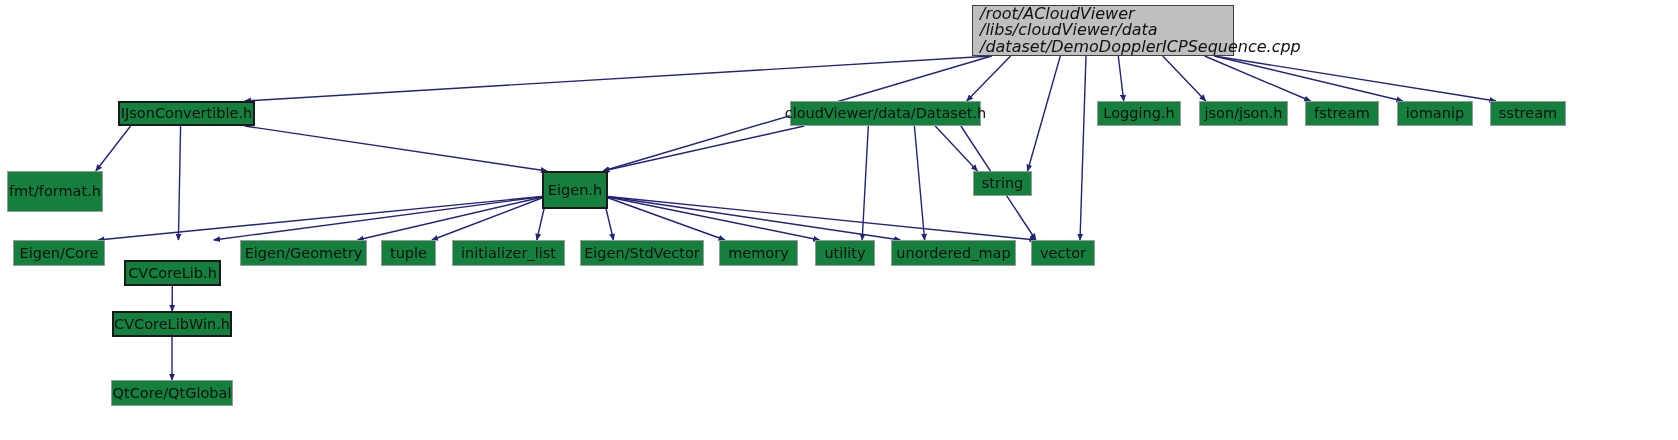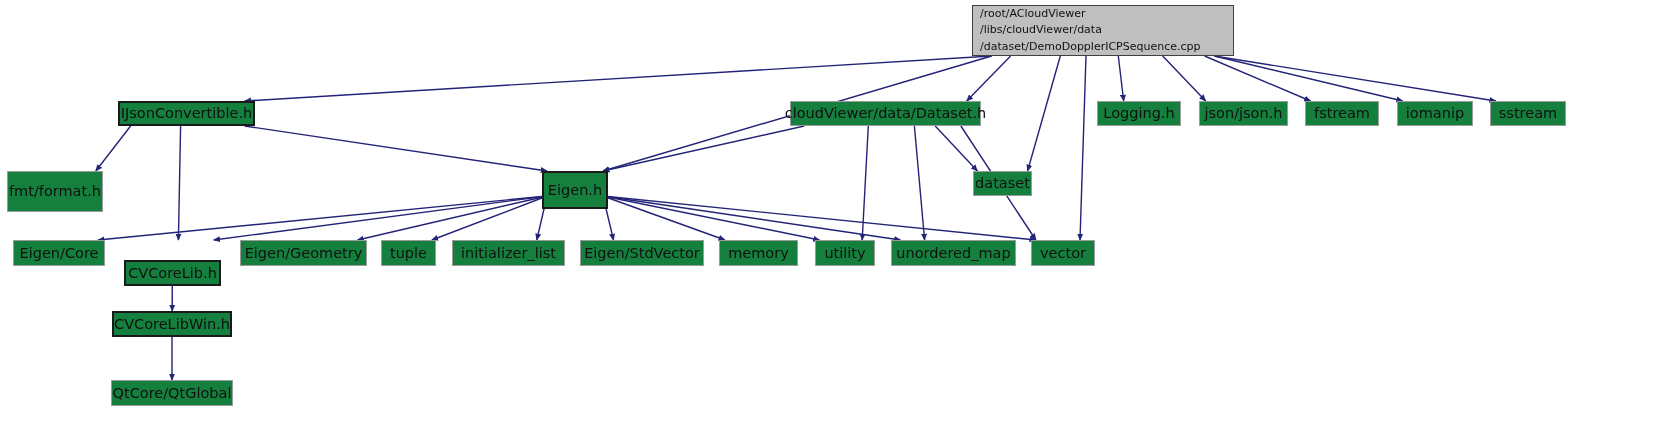--- a/index.html
+++ b/index.html
@@ -41,21 +41,22 @@
   .node.bold {
     border: 2px solid #1a1a1a;
   }
   .node.root {
     background: #bfbfbf;
     border: 1px solid #404040;
     justify-content: flex-start;
     text-align: left;
     padding: 3px 6px 3px 7px;
     line-height: 16.5px;
-    font-size: 11px;
+    font-size: 16px;
+    font-style: italic;
   }
 </style>
 </head>
 <body>
 
 <div id="graph">
   <svg id="edge-layer" width="1678" height="440" viewBox="0 0 1678 440">
       <defs>
         <marker id="arrow" viewBox="0 0 10 10" refX="9" refY="5" markerWidth="7" markerHeight="7" orient="auto-start-reverse" markerUnits="userSpaceOnUse">
           <path d="M 0 0.7 L 10 5 L 0 9.3 z" fill="#232378"></path>
@@ -97,21 +98,21 @@
 /dataset/DemoDopplerICPSequence.cpp</div>
     <div class="node bold" style="left: 118px; top: 101px; width: 137px; height: 25px;">IJsonConvertible.h</div>
     <div class="node" style="left: 790px; top: 101px; width: 191px; height: 25px;">cloudViewer/data/Dataset.h</div>
     <div class="node" style="left: 1097px; top: 101px; width: 84px; height: 25px;">Logging.h</div>
     <div class="node" style="left: 1199px; top: 101px; width: 89px; height: 25px;">json/json.h</div>
     <div class="node" style="left: 1305px; top: 101px; width: 74px; height: 25px;">fstream</div>
     <div class="node" style="left: 1397px; top: 101px; width: 76px; height: 25px;">iomanip</div>
     <div class="node" style="left: 1490px; top: 101px; width: 76px; height: 25px;">sstream</div>
     <div class="node" style="left: 7px; top: 171px; width: 96px; height: 41px;">fmt/format.h</div>
     <div class="node bold" style="left: 542px; top: 171px; width: 66px; height: 38px;">Eigen.h</div>
-    <div class="node" style="left: 973px; top: 171px; width: 59px; height: 25px;">dataset</div>
+    <div class="node" style="left: 973px; top: 171px; width: 59px; height: 25px;">string</div>
     <div class="node" style="left: 13px; top: 240px; width: 92px; height: 26px;">Eigen/Core</div>
     <div class="node bold" style="left: 124px; top: 240px; width: 97px; height: 26px; margin-top: 20px;">CVCoreLib.h</div>
     <div class="node" style="left: 240px; top: 240px; width: 127px; height: 26px;">Eigen/Geometry</div>
     <div class="node" style="left: 381px; top: 240px; width: 55px; height: 26px;">tuple</div>
     <div class="node" style="left: 452px; top: 240px; width: 113px; height: 26px;">initializer_list</div>
     <div class="node" style="left: 580px; top: 240px; width: 124px; height: 26px;">Eigen/StdVector</div>
     <div class="node" style="left: 719px; top: 240px; width: 79px; height: 26px;">memory</div>
     <div class="node" style="left: 815px; top: 240px; width: 60px; height: 26px;">utility</div>
     <div class="node" style="left: 891px; top: 240px; width: 125px; height: 26px;">unordered_map</div>
     <div class="node" style="left: 1031px; top: 240px; width: 64px; height: 26px;">vector</div>

